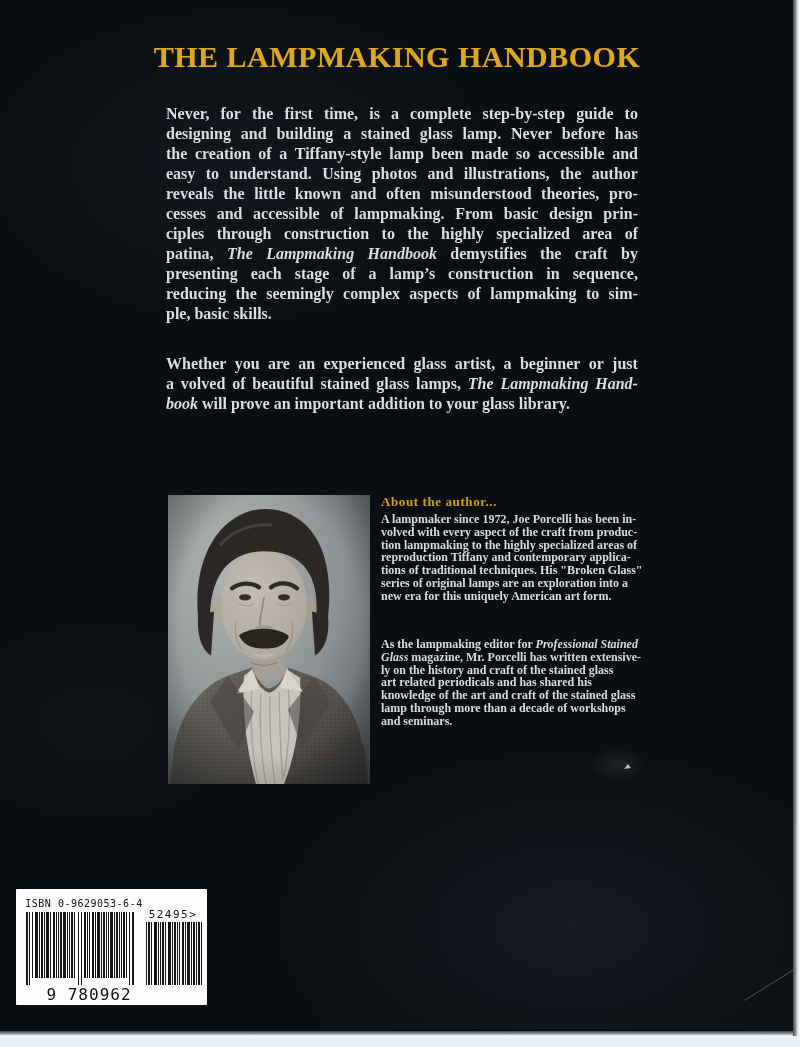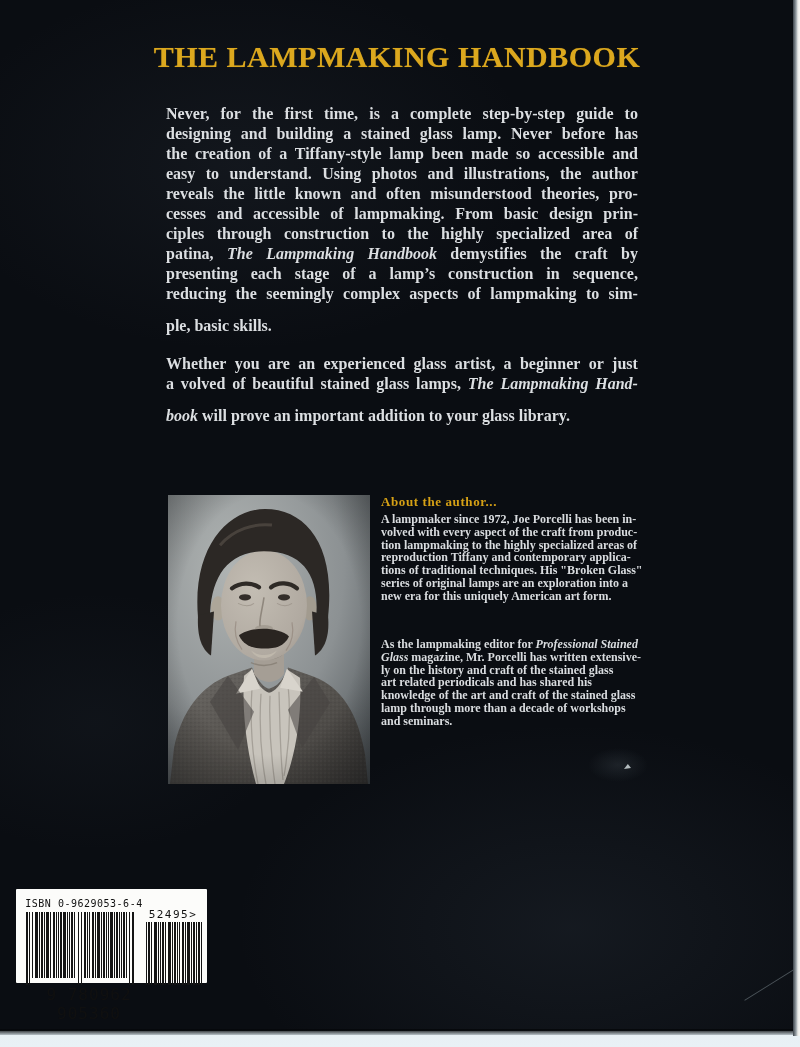--- a/index.html
+++ b/index.html
@@ -20,33 +20,33 @@
   
   .title{position:absolute;left:0;top:40px;width:794px;text-align:center;
          color:#dca81e;font-weight:bold;font-size:30px;letter-spacing:0.5px;
          text-shadow:0 0 1px rgba(220,168,30,0.4);}
   
   .syn{position:absolute;left:166px;width:472px;color:#dcdfe2;font-weight:bold;
        font-size:16px;line-height:20px;}
   #syn1{top:104px;} #syn2{top:354px;}
   .syn .tline{height:20px;}
   .justify .tline{display:flex;justify-content:space-between;align-items:baseline;}
-  .justify .tline:last-child{display:block;margin-top:12px;}
+  .justify .tline:last-child{display:block;}
   .it{font-style:italic;}
   
   #author-photo{position:absolute;left:168px;top:495px;width:202px;height:289px;}
   #author-photo svg{display:block;width:100%;height:100%;}
   .about-head{position:absolute;left:381px;top:494px;color:#d5a015;font-weight:bold;
        font-size:13px;letter-spacing:0.6px;}
   .about{position:absolute;left:381px;width:290px;color:#d9dcdf;font-weight:bold;
        font-size:12px;line-height:12.8px;}
   #about1{top:513px;} #about2{top:638px;}
   .about .tline{height:12.8px;white-space:nowrap;}
   
-  #barcode-panel{position:absolute;left:16px;top:889px;width:191px;height:94px;
+  #barcode-panel{position:absolute;left:16px;top:889px;width:191px;height:116px;
        background:#fcfcfa;border-radius:1px;}
   .mono{font-family:"DejaVu Sans Mono", monospace;color:#101010;}
   #isbn-label{position:absolute;left:6px;top:9px;width:124px;text-align:center;
        font-size:10px;letter-spacing:0.5px;}
   #ean-barcode{position:absolute;left:10px;top:23px;width:110px;height:73px;}
   #ean-digits{position:absolute;left:0px;top:96px;width:146px;text-align:center;
        font-size:16px;letter-spacing:1px;}
   #supp-digits{position:absolute;left:126px;top:19px;width:62px;text-align:center;
        font-size:11px;letter-spacing:1.5px;}
   #supp-barcode{position:absolute;left:130px;top:33px;width:56px;height:63px;}

